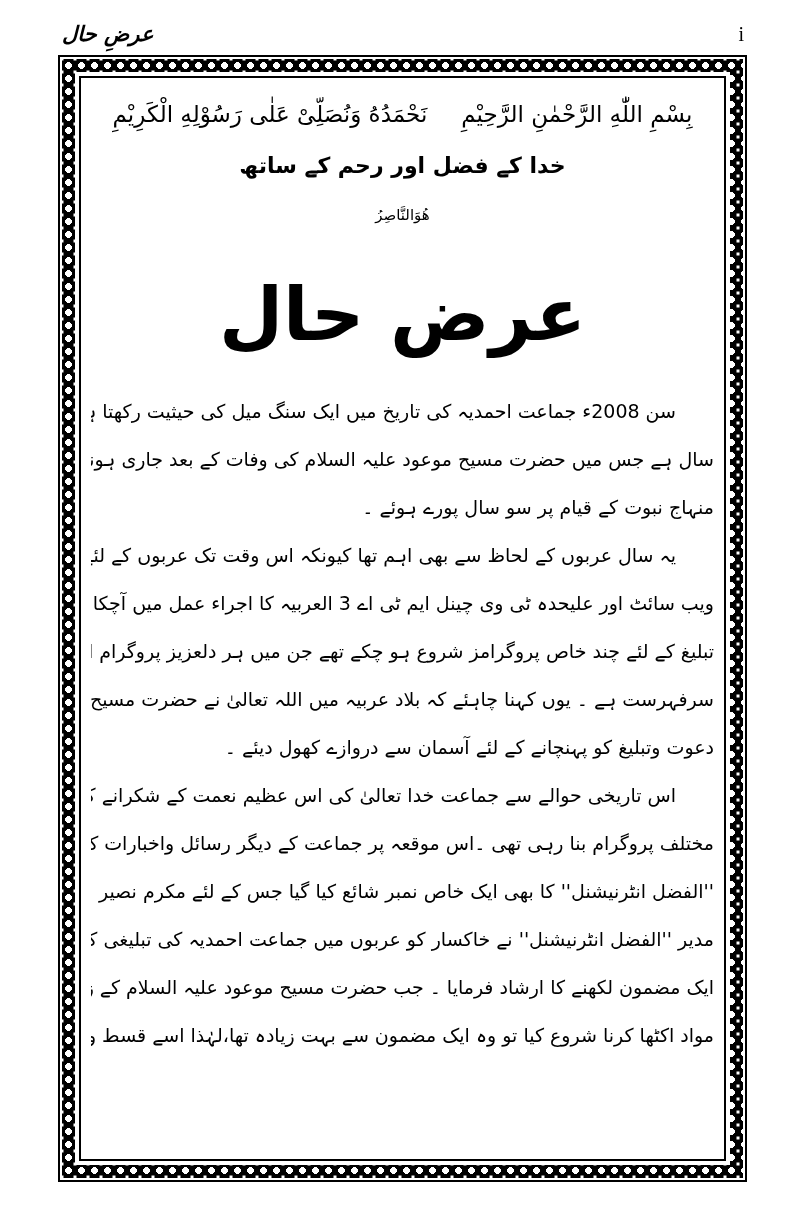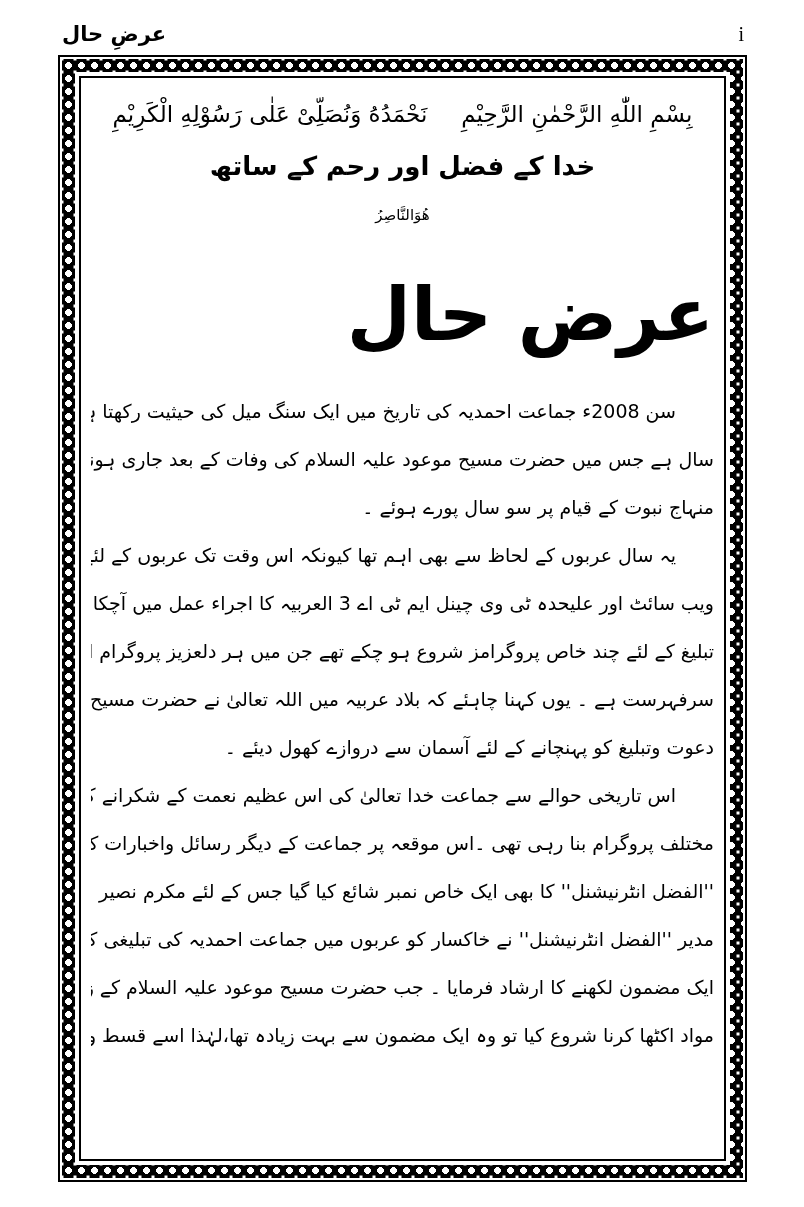--- a/index.html
+++ b/index.html
@@ -24,21 +24,21 @@
     font-size:21px;
     font-weight:bold;
   }
   .header .book-title{white-space:nowrap;}
   .header .page-num{
     font-family:"Liberation Serif",serif;
     font-weight:normal;
     font-size:20px;
     direction:ltr;
   }
-  .header .section-title{white-space:nowrap;}
+  .header .section-title{white-space:nowrap;font-style:italic;}
   
   .frame-outer{
     position:absolute;
     left:58px;top:55px;
     width:689px;height:1127px;
     box-sizing:border-box;
     border:2px solid #000;
     padding:2px;
     background:#fff;
   }
@@ -70,32 +70,33 @@
   
   .bismillah{
     text-align:center;
     font-size:23px;
     line-height:44px;
     white-space:nowrap;
   }
   .bismillah .seg-gap{display:inline-block;width:34px;}
   .tagline{
     text-align:center;
-    font-size:26px;
+    font-size:22px;
     font-weight:bold;
     line-height:52px;
     margin-top:4px;
   }
   .huwa{
     text-align:center;
     font-size:15px;
     line-height:46px;
   }
   
   .chapter-title{
+    text-align:center;
     font-size:74px;
     font-weight:bold;
     line-height:1.25;
     margin:30px 0 26px 0;
   }
   
   .body-text{
     margin-top:18px;
     font-size:19px;
   }

